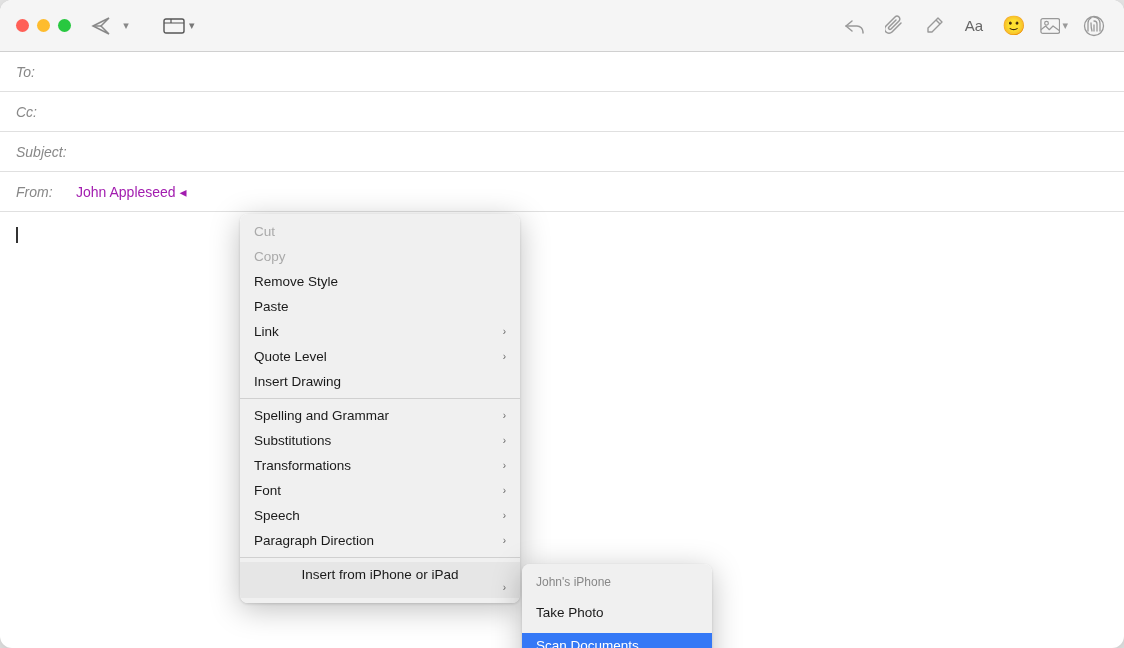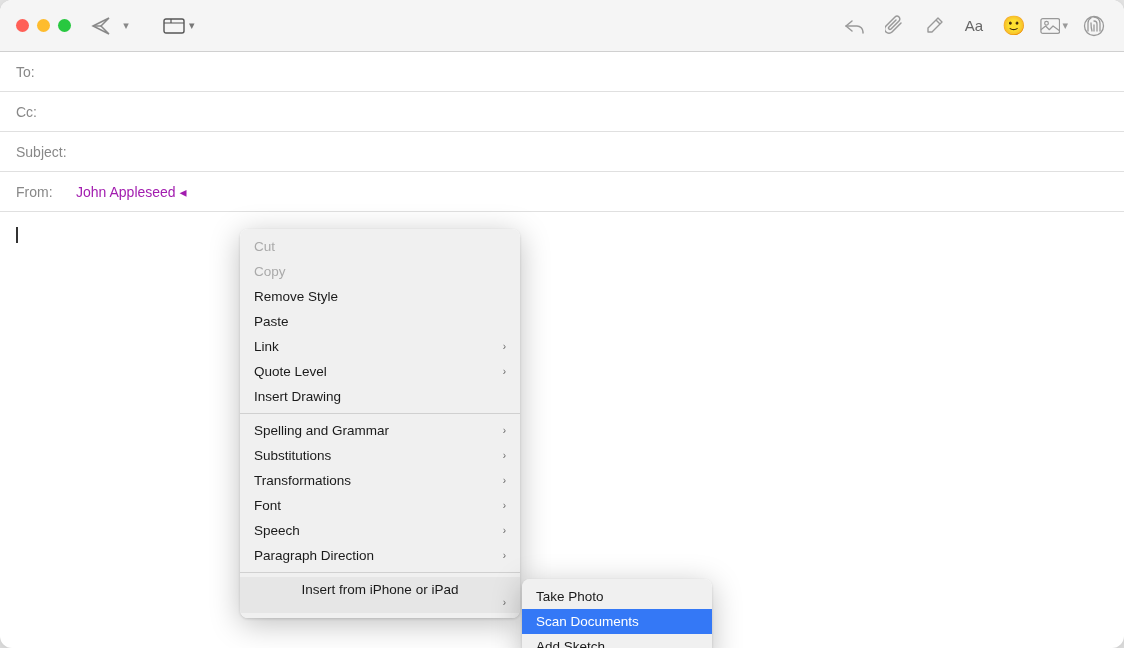--- a/index.html
+++ b/index.html
@@ -100,20 +100,21 @@
       padding: 10px 16px;
       border-bottom: 1px solid #e0e0e0;
       min-height: 40px;
     }
 
     .field-label {
       color: #888;
       font-size: 14px;
       width: 60px;
       flex-shrink: 0;
+      font-style: italic;
     }
 
     .field-value {
       font-size: 14px;
       color: #a21caf;
     }
 
     .compose-area {
       flex: 1;
       padding: 14px 16px;
@@ -124,21 +125,21 @@
       display: inline-block;
       width: 2px;
       height: 16px;
       background: #333;
       vertical-align: text-bottom;
     }
 
     
     .context-menu-wrapper {
       position: absolute;
-      top: 177px;
+      top: 162px;
       left: 240px;
       z-index: 100;
     }
 
     .context-menu {
       background: rgba(240, 240, 240, 0.97);
       backdrop-filter: blur(20px);
       border-radius: 8px;
       box-shadow: 0 6px 30px rgba(0,0,0,0.25), 0 1px 3px rgba(0,0,0,0.15);
       padding: 5px 0;
@@ -193,20 +194,21 @@
       font-weight: 500;
     }
 
     .submenu-item {
       display: flex;
       align-items: center;
       padding: 5px 14px;
       font-size: 13.5px;
       color: #1a1a1a;
       cursor: pointer;
+      margin-top: 8px;
     }
 
     .submenu-item.highlighted {
       background: #3478f6;
       color: white;
     }
 
     .insert-iphone-item {
       background: rgba(0,0,0,0.04);
       flex-direction: column;
@@ -369,20 +371,21 @@
 
         <div class="menu-separator"></div>
 
         <div class="menu-item insert-iphone-item">
           <span>Insert from iPhone or iPad</span>
           <span class="arrow">›</span>
         </div>
       </div>
 
       <div class="submenu">
+        <div class="submenu-section-header">John's iPhone</div>
 
         <div class="submenu-item">
           <span>Take Photo</span>
         </div>
         <div class="submenu-item highlighted">
           <span>Scan Documents</span>
         </div>
         <div class="submenu-item">
           <span>Add Sketch</span>
         </div>

